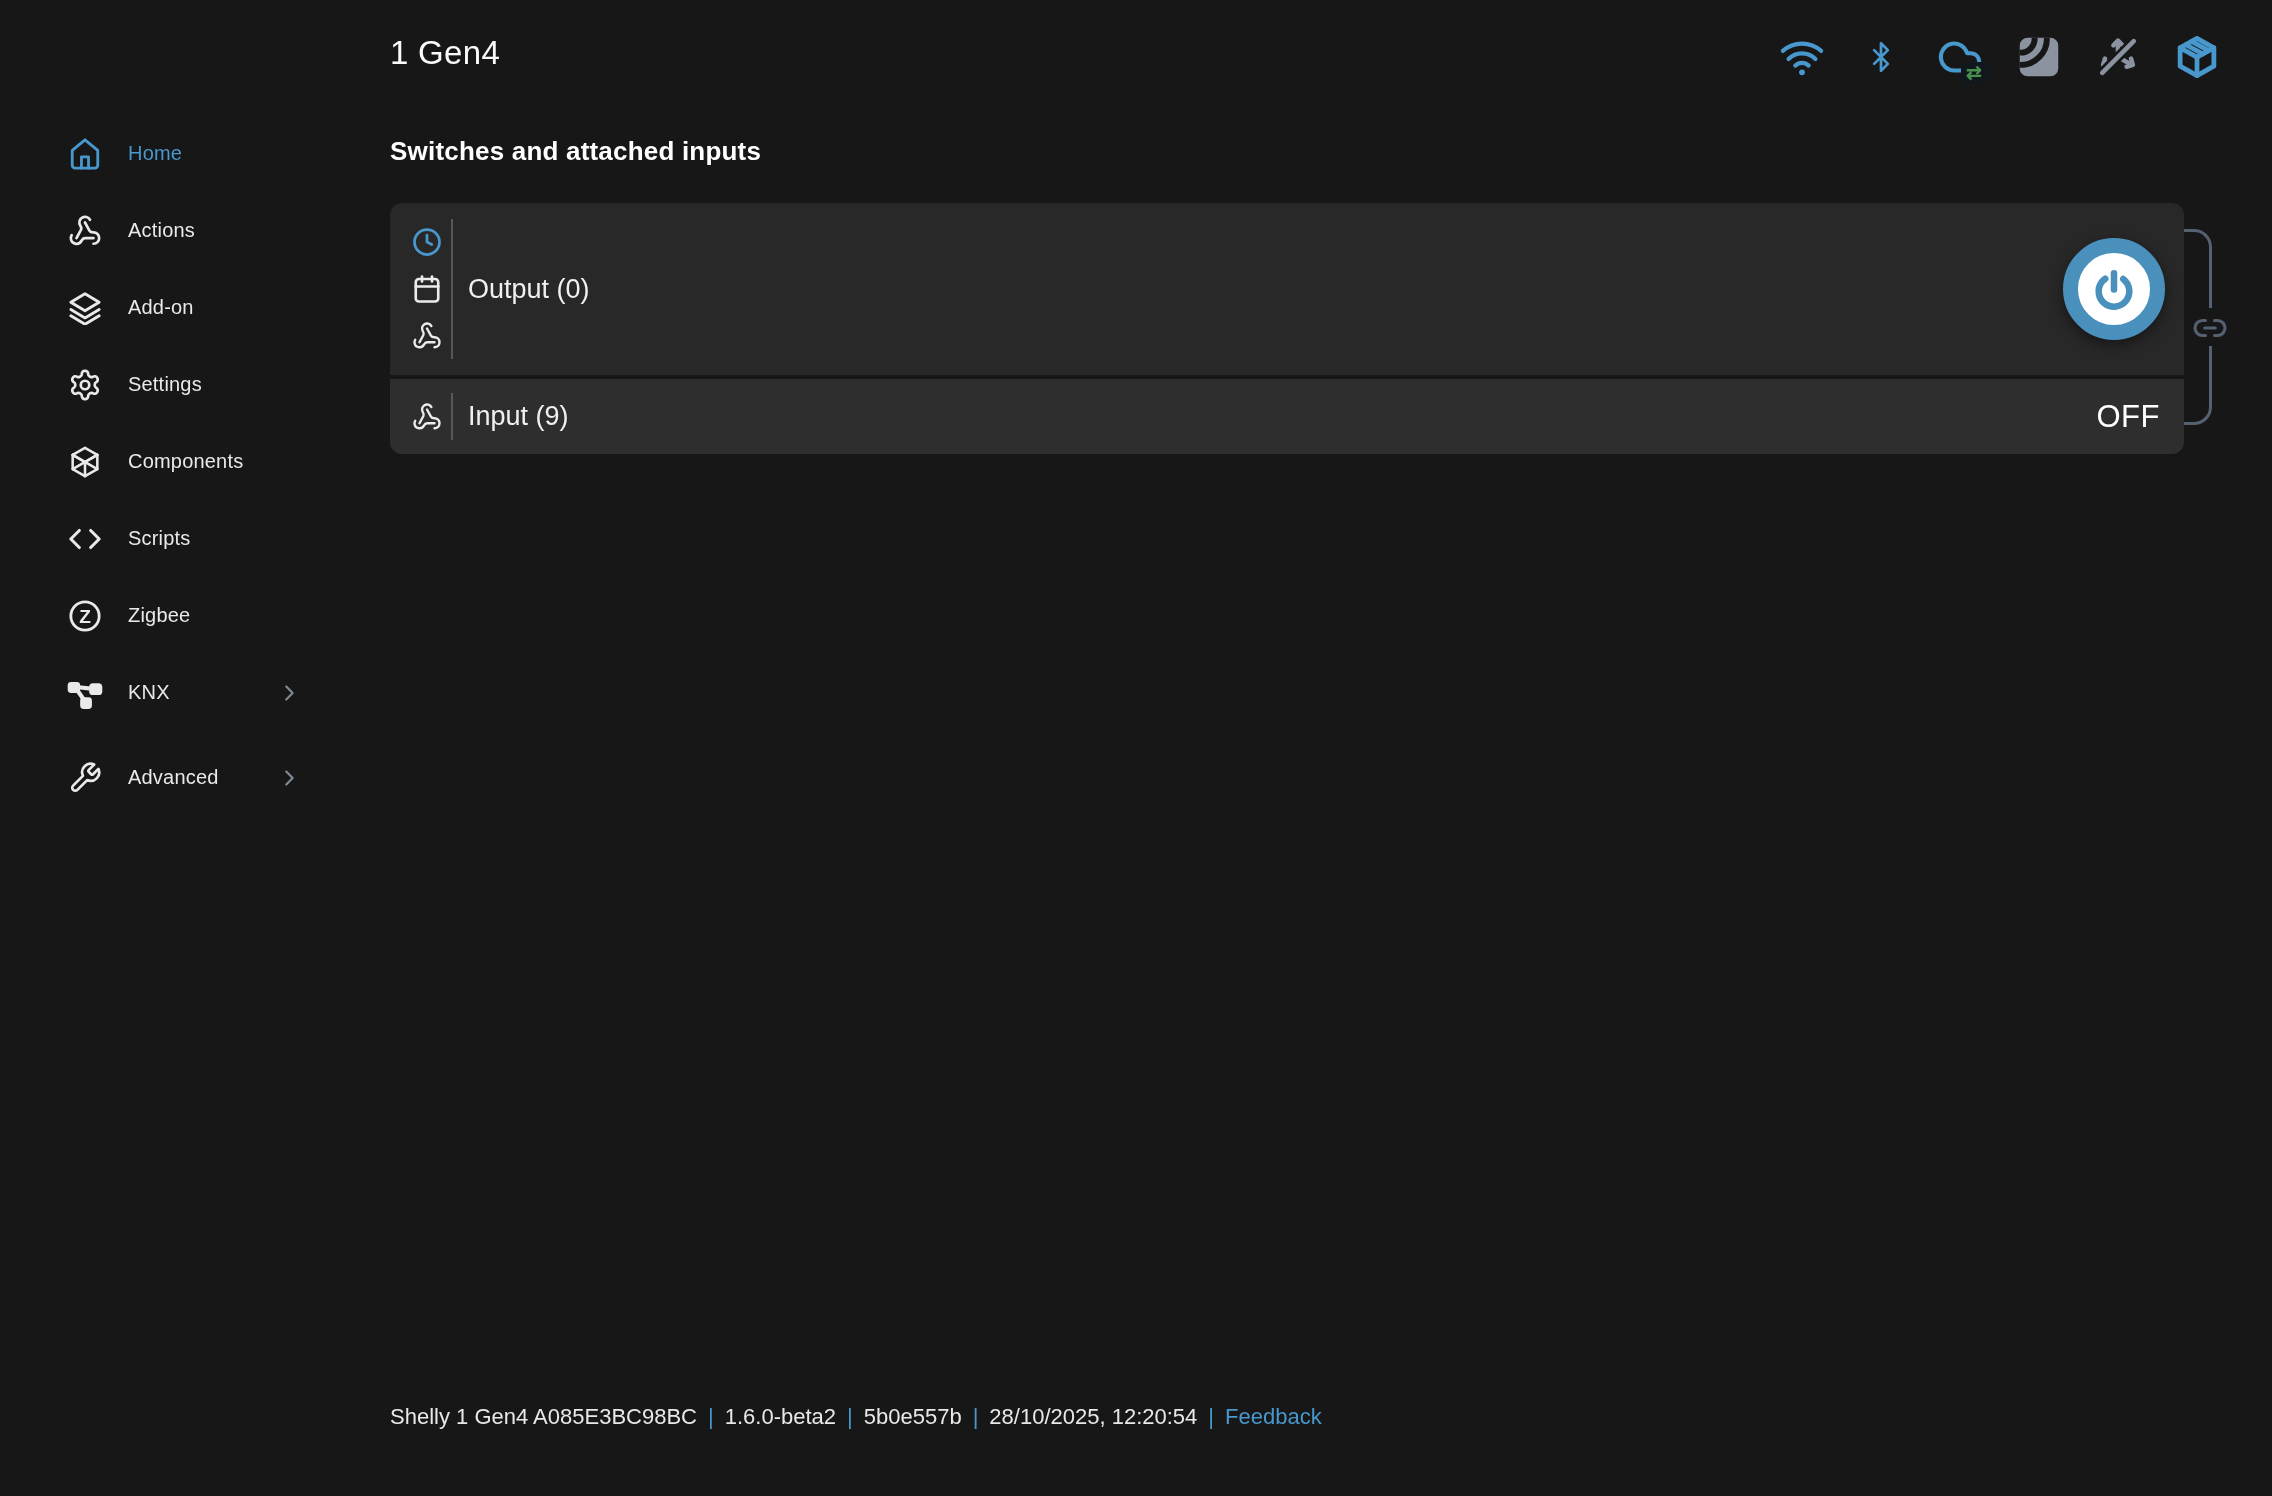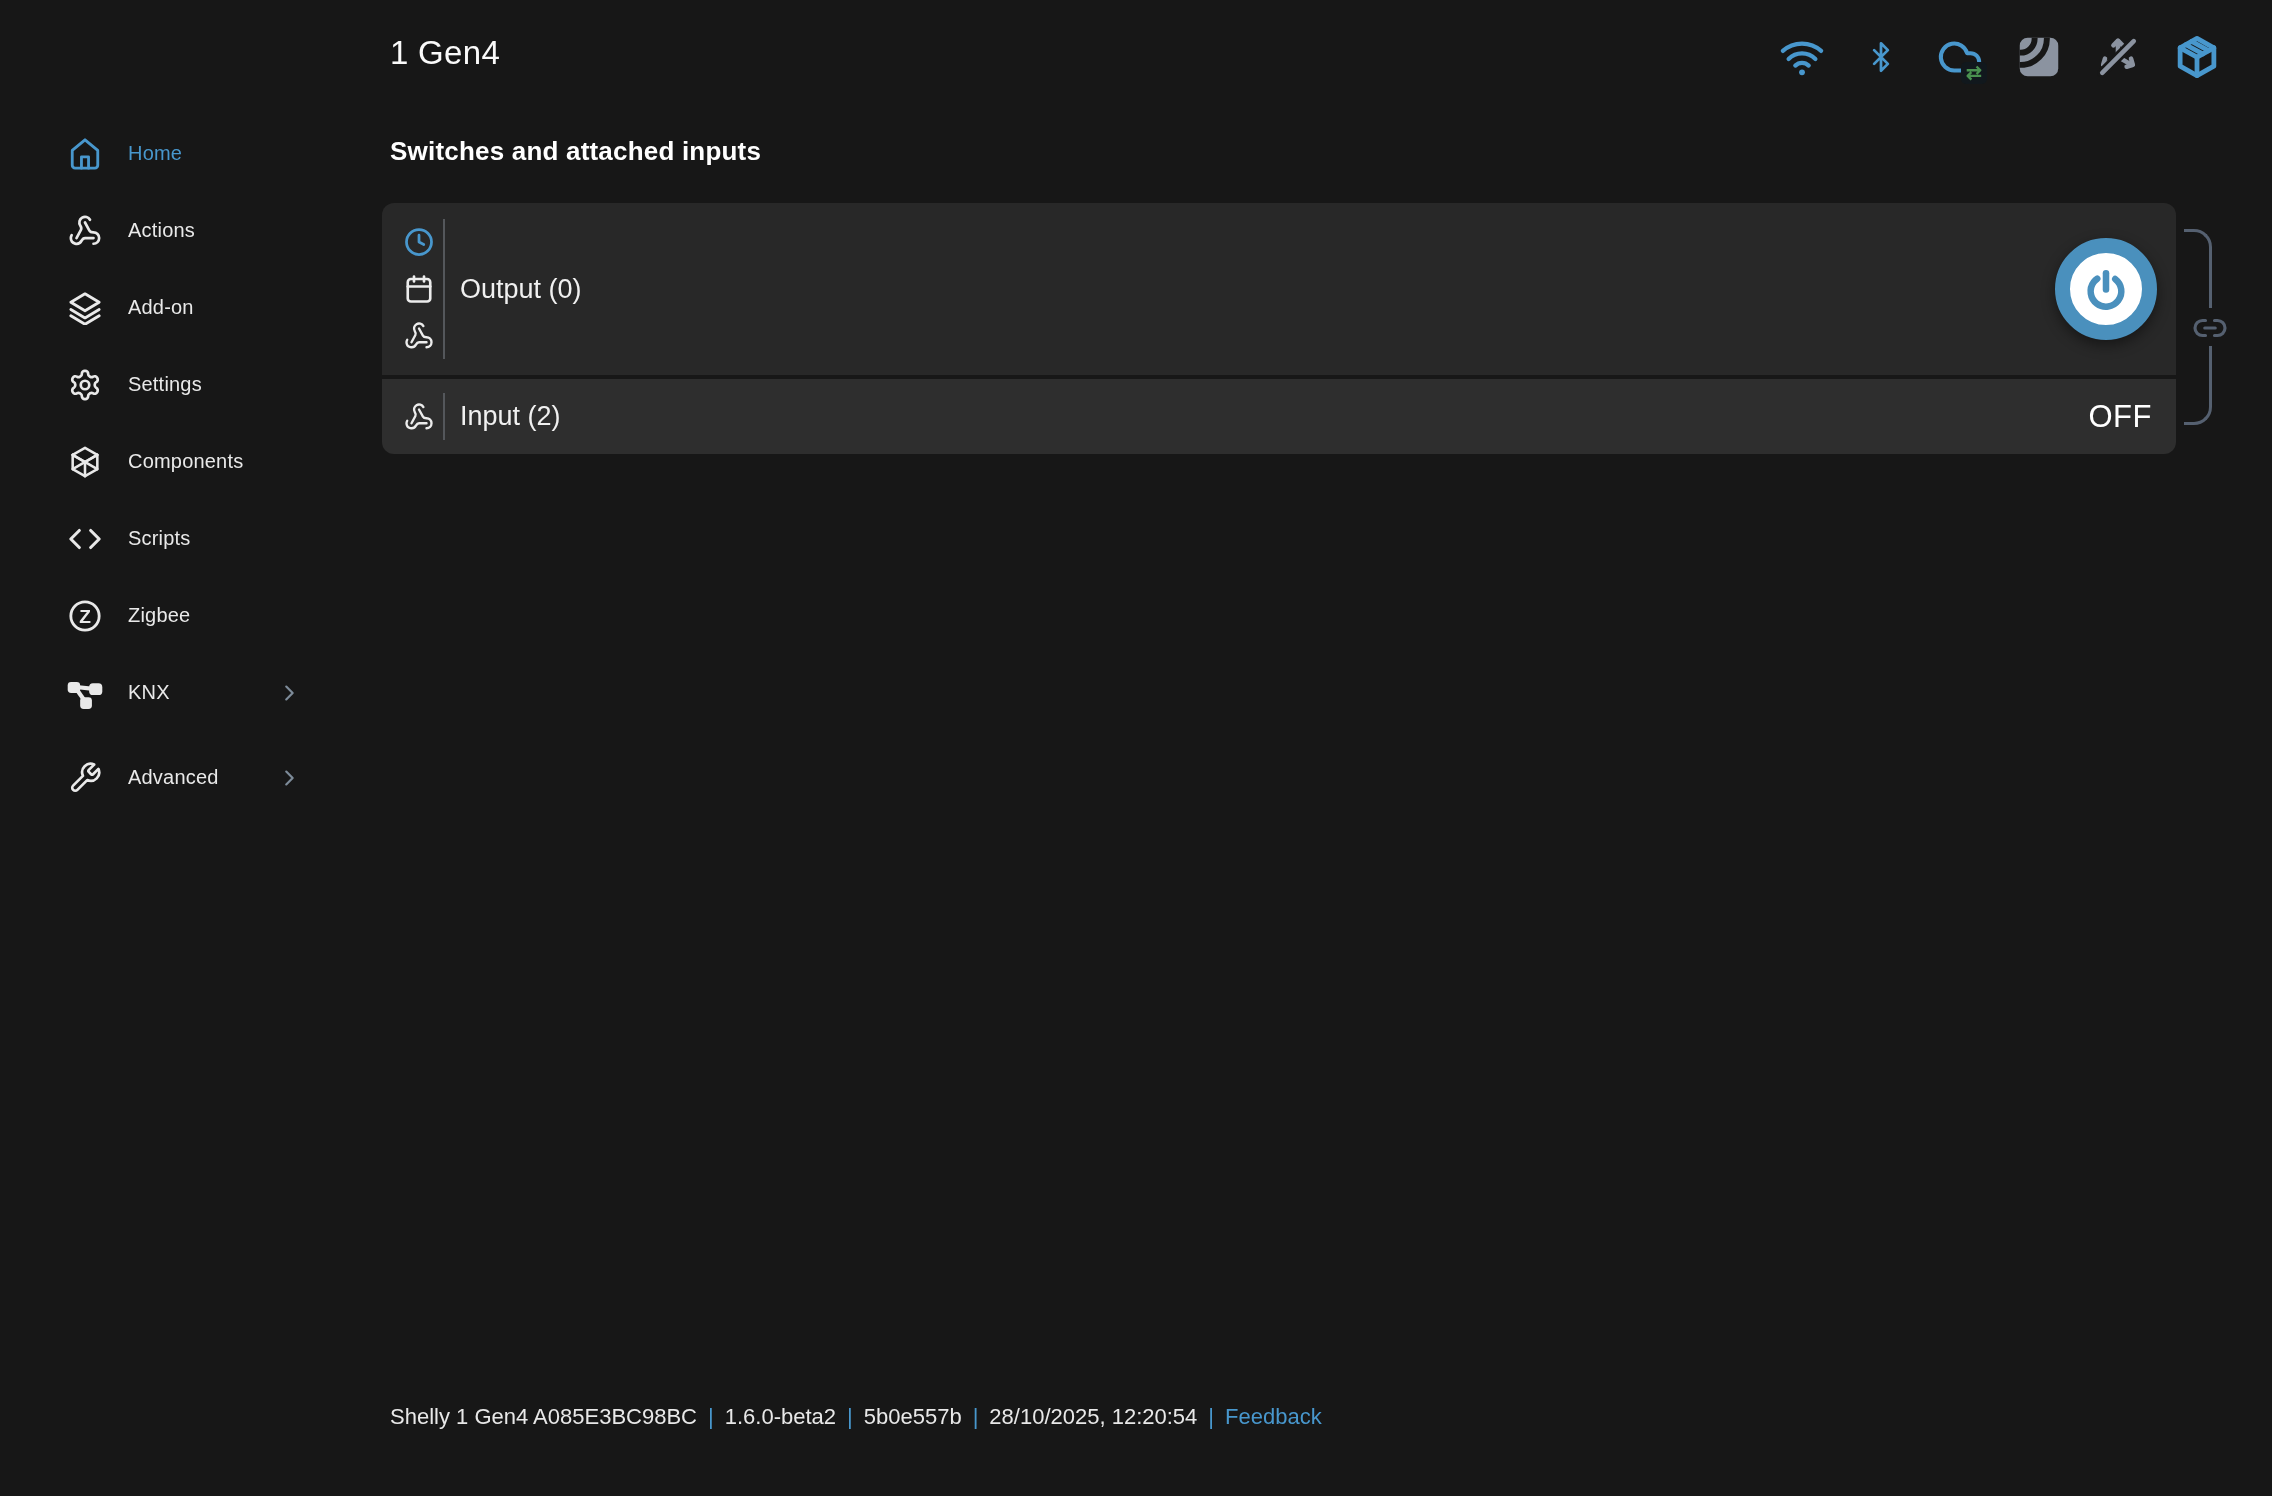--- a/index.html
+++ b/index.html
@@ -42,21 +42,21 @@
   .nav-label { margin-left:25px; font-size:20px; font-weight:500; letter-spacing:.2px; }
   .nav-item.active { color:#4897cd; }
   .nav-chevron { margin-left:auto; margin-right:30px; color:#7d8b99; }
 
   
   .section-heading {
     position:absolute; left:390px; top:136px;
     font-size:26px; font-weight:700; color:#ffffff; letter-spacing:.2px;
   }
   .card {
-    position:absolute; left:382px; top:203px; width:1794px;
+    position:absolute; left:390px; top:203px; width:1794px;
     border-radius:12px; overflow:hidden;
   }
   .row { display:flex; align-items:center; position:relative; padding-left:13px; }
   .row-output { height:172px; background:#282828; }
   .row-input  { height:75px;  background:#2e2e2e; }
   .row-gap { height:4px; background:#171717; }
   .row-icon-col {
     width:48px; display:flex; flex-direction:column; align-items:center;
     justify-content:center; gap:17px;
   }
@@ -321,21 +321,21 @@
     <div class="row-icon-col">
       <span class="row-icon">
         <svg width="30" height="30" viewBox="0 0 24 24" fill="none" stroke="currentColor" stroke-width="1.9" stroke-linecap="round" stroke-linejoin="round">
           <path d="M18 16.98h-5.99c-1.1 0-1.95.94-2.48 1.9A4 4 0 0 1 2 17c.01-.7.2-1.4.57-2"></path>
           <path d="m6 17 3.13-5.78c.53-.97.1-2.18-.5-3.1a4 4 0 1 1 6.89-4.06"></path>
           <path d="m12 6 3.13 5.73C15.66 12.7 16.9 13 18 13a4 4 0 0 1 0 8"></path>
         </svg>
       </span>
     </div>
     <div class="vdiv short"></div>
-    <div class="row-label">Input (2)</div>
+    <div class="row-label">Input (9)</div>
     <div class="input-status">OFF</div>
   </div>
 </section>
 
 <div class="bracket-top"></div>
 <div class="bracket-bottom"></div>
 <span class="link-icon">
   <svg width="38" height="36" viewBox="0 0 24 24" fill="none" stroke="currentColor" stroke-width="2.1" stroke-linecap="round" stroke-linejoin="round">
     <path d="M9 17H7A5 5 0 0 1 7 7h2"></path>
       <path d="M15 7h2a5 5 0 1 1 0 10h-2"></path>

